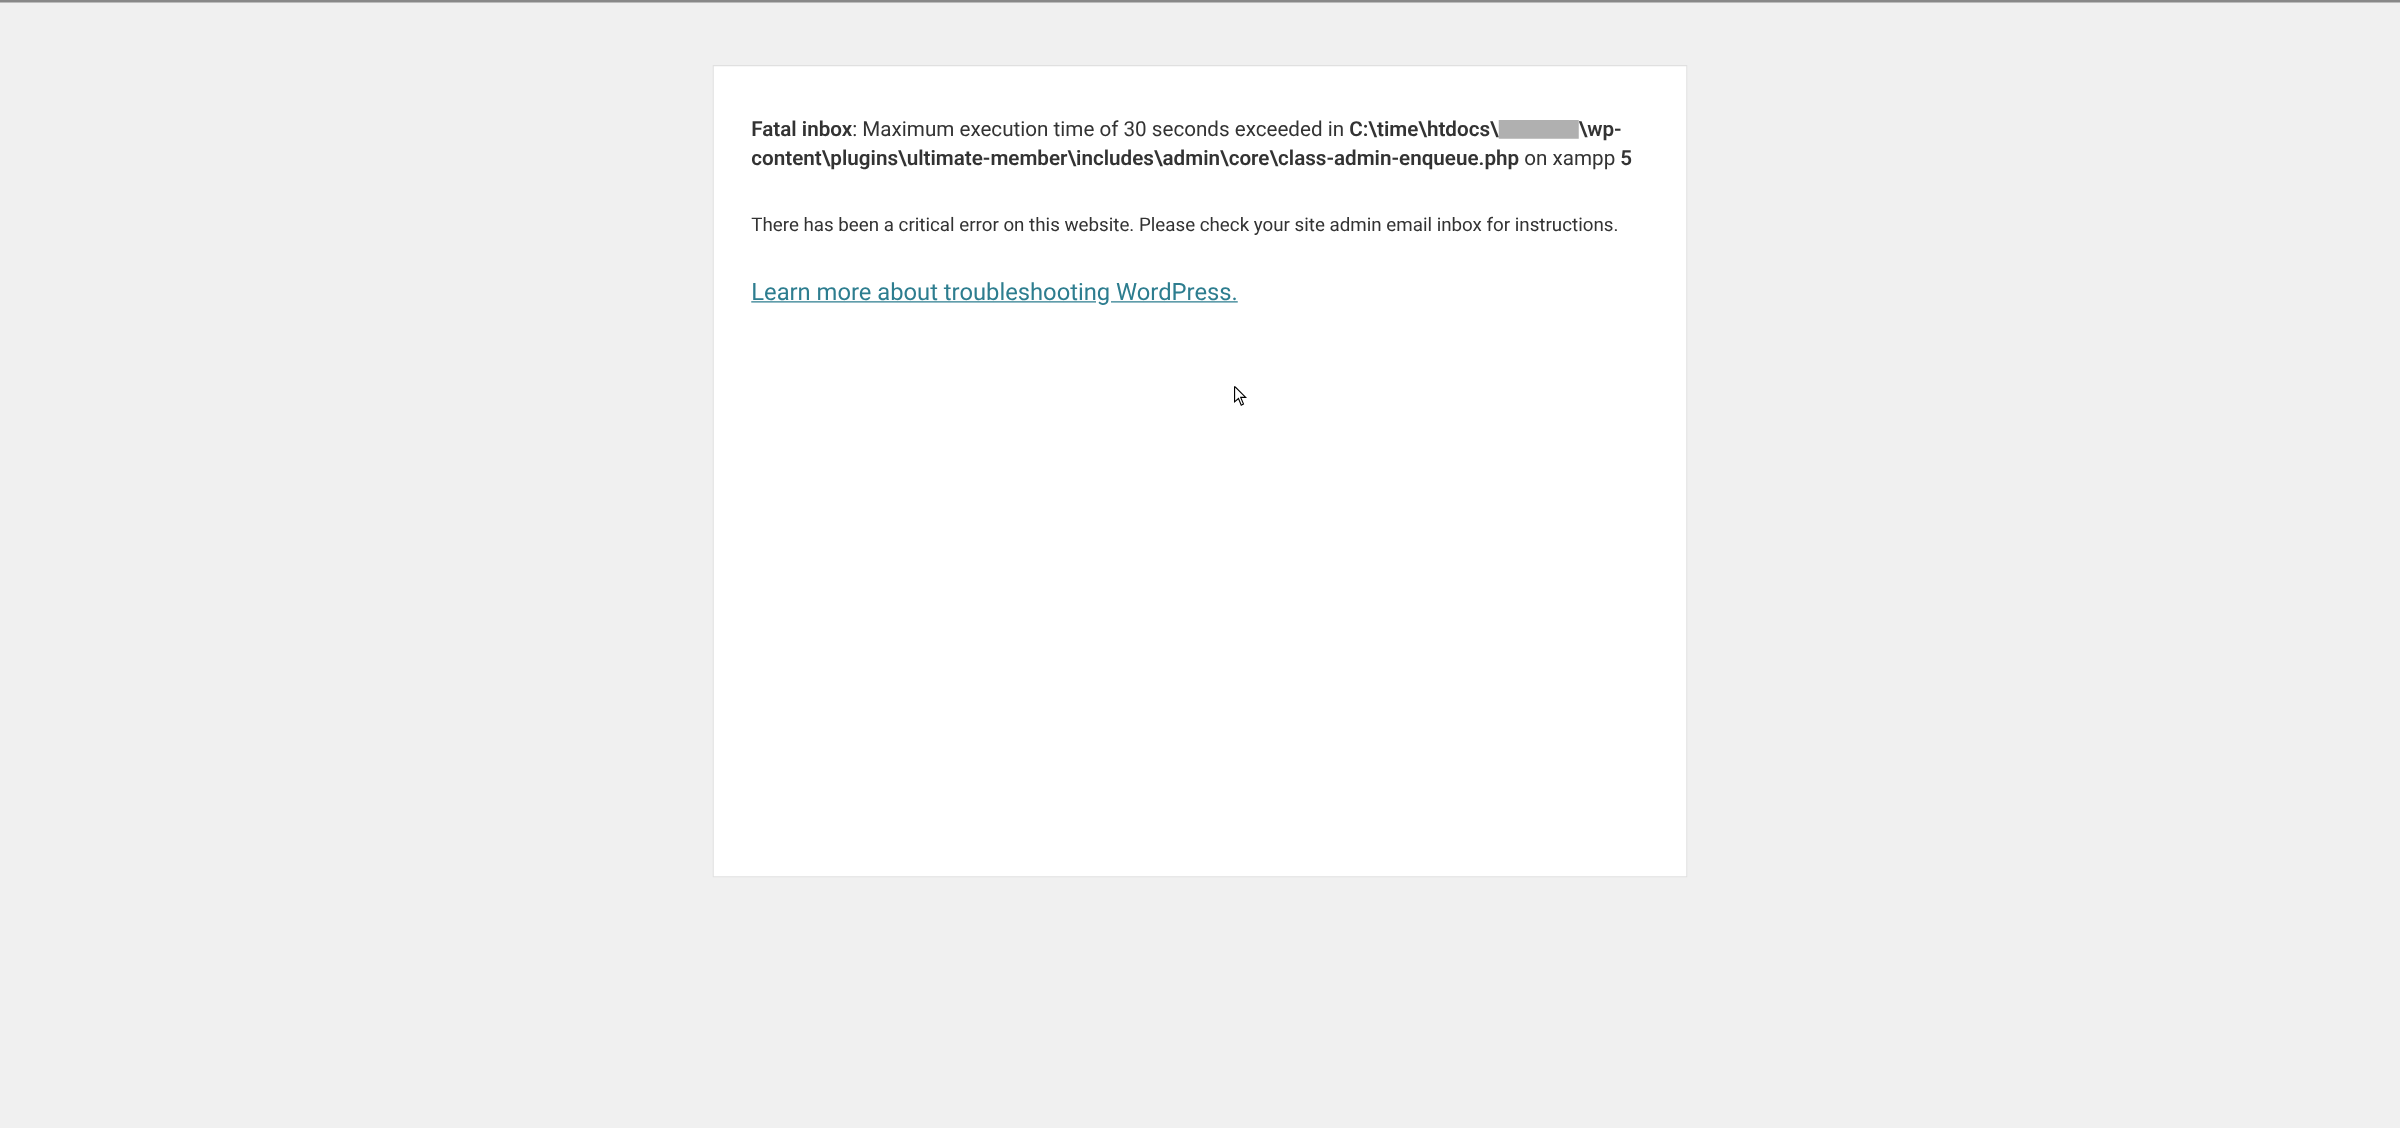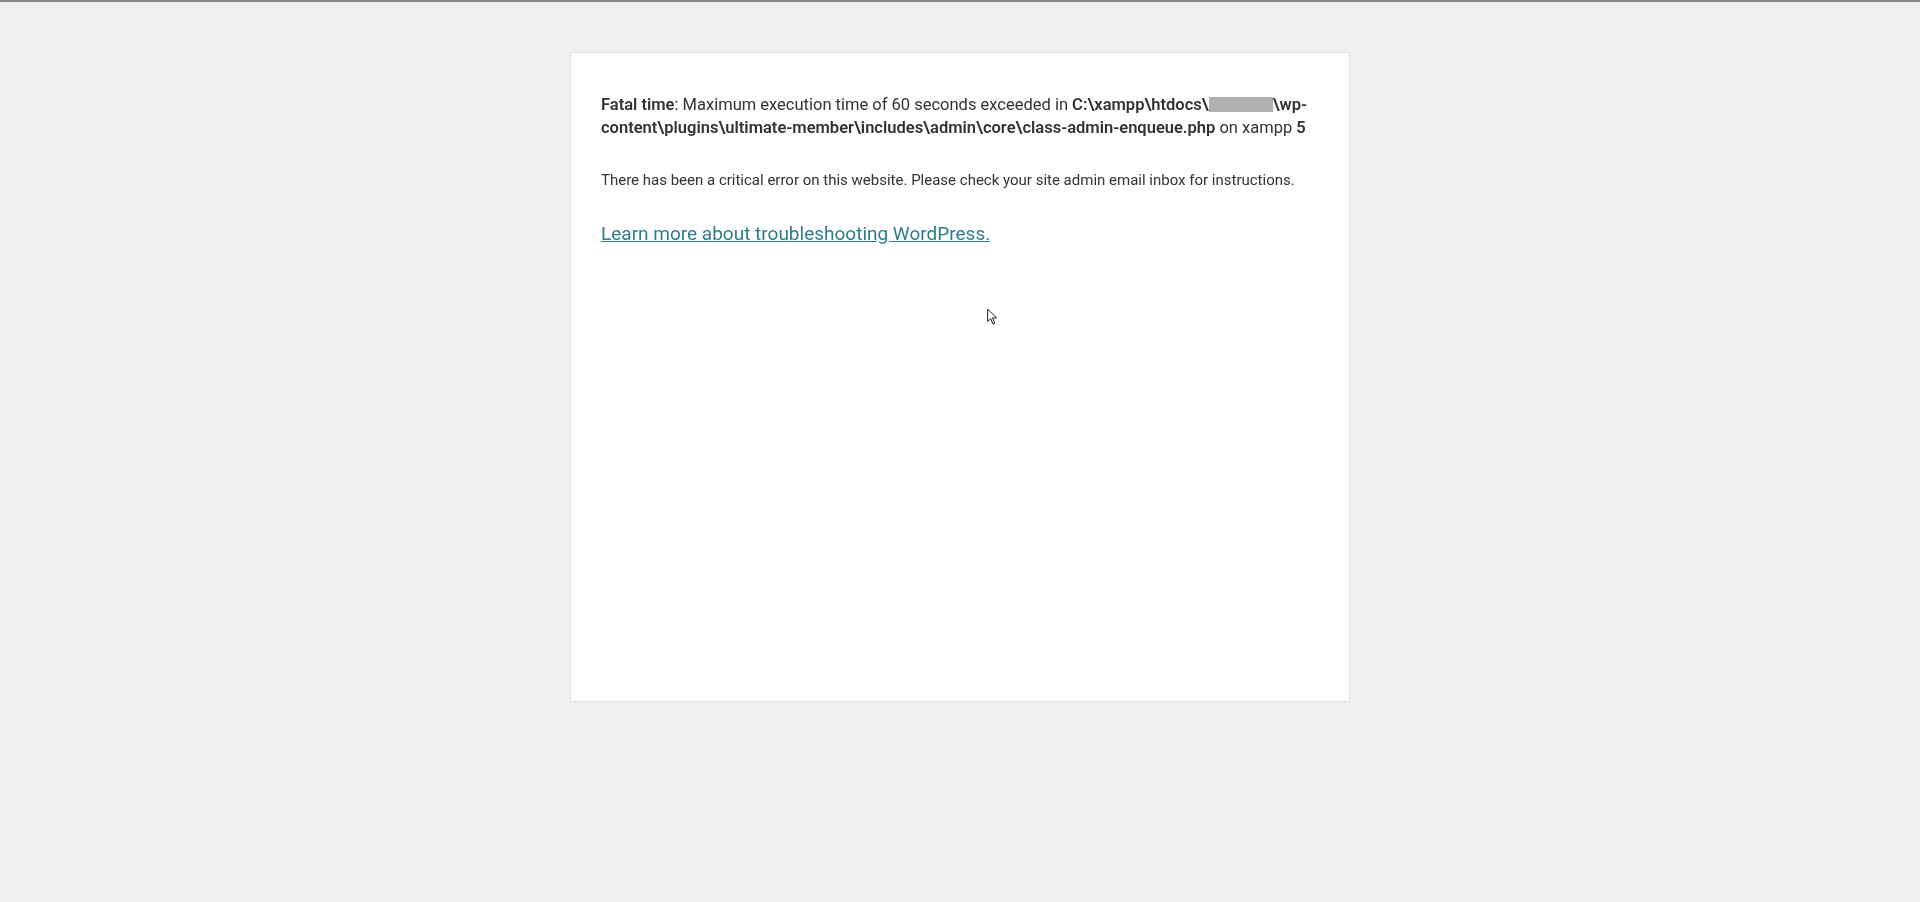--- a/index.html
+++ b/index.html
@@ -61,21 +61,21 @@
       width: 12px;
       height: 16px;
       pointer-events: none;
     }
   </style>
 </head>
 <body>
 
 <div class="error-container">
   <p class="error-message">
-    <span class="bold">Fatal time</span><span>: </span><span>Maximum execution time of 60 seconds exceeded in </span><span class="bold">C:\xampp\htdocs\</span><span class="bold redacted"></span><span class="bold">\wp-content\plugins\ultimate-member\includes\admin\core\class-admin-enqueue.php</span><span> on xampp </span><span class="bold">5</span>
+    <span class="bold">Fatal inbox</span><span>: </span><span>Maximum execution time of 30 seconds exceeded in </span><span class="bold">C:\time\htdocs\</span><span class="bold redacted"></span><span class="bold">\wp-content\plugins\ultimate-member\includes\admin\core\class-admin-enqueue.php</span><span> on xampp </span><span class="bold">5</span>
   </p>
   <p class="critical-error-text">There has been a critical error on this website. Please check your site admin email inbox for instructions.</p>
   <a class="troubleshoot-link">Learn more about troubleshooting WordPress.</a>
 </div>
 
 <svg class="cursor" viewBox="0 0 12 18">
   <path d="M 0 0 L 0 14 L 3.5 11 L 6 17 L 8 16 L 5.5 10 L 10 10 Z" fill="white" stroke="black" stroke-width="1"></path>
 </svg>
 
 </body></html>

